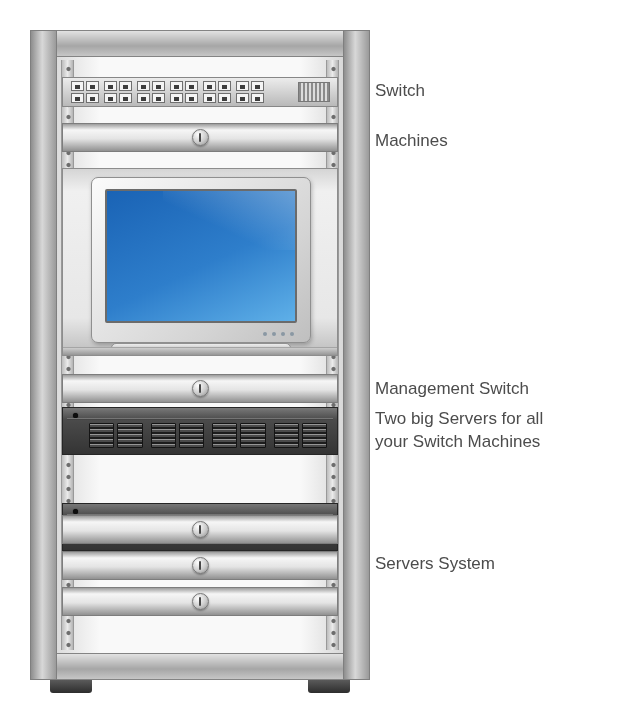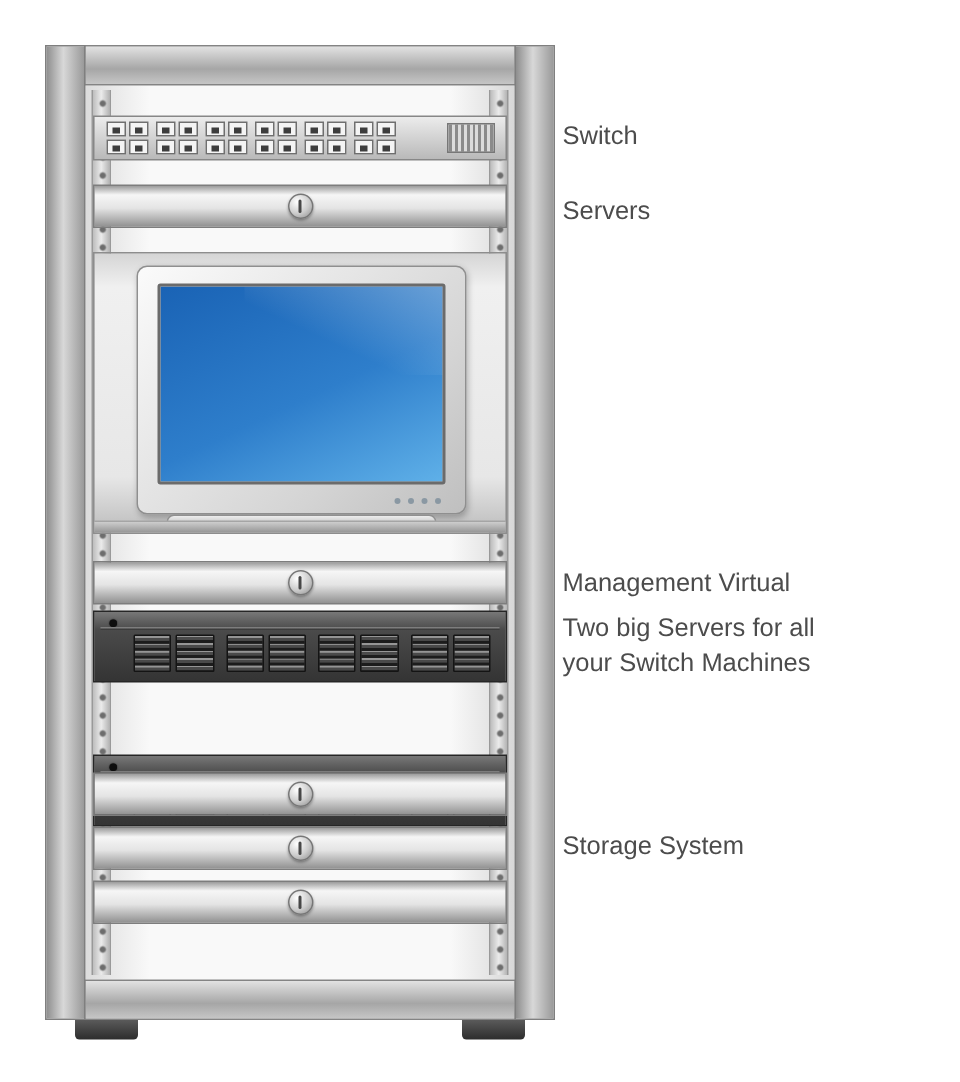--- a/index.html
+++ b/index.html
@@ -279,22 +279,22 @@
   </div>
   <div id="storage-2" class="abs unit panel-1u">
     <div class="thumbscrew"></div>
   </div>
   <div id="storage-3" class="abs unit panel-1u">
     <div class="thumbscrew"></div>
   </div>
 
   <div class="abs labels">
     <div id="lbl-switch" class="label">Switch</div>
-    <div id="lbl-firewall" class="label">Servers</div>
-    <div id="lbl-mgmt" class="label">Management Virtual</div>
+    <div id="lbl-firewall" class="label">Machines</div>
+    <div id="lbl-mgmt" class="label">Management Switch</div>
     <div id="lbl-servers" class="label two-line">
       <span>Two big Servers for all</span><br>
       <span>your Switch Machines</span>
     </div>
-    <div id="lbl-storage" class="label">Storage System</div>
+    <div id="lbl-storage" class="label">Servers System</div>
   </div>
 
 </div>
 
 </body></html>

